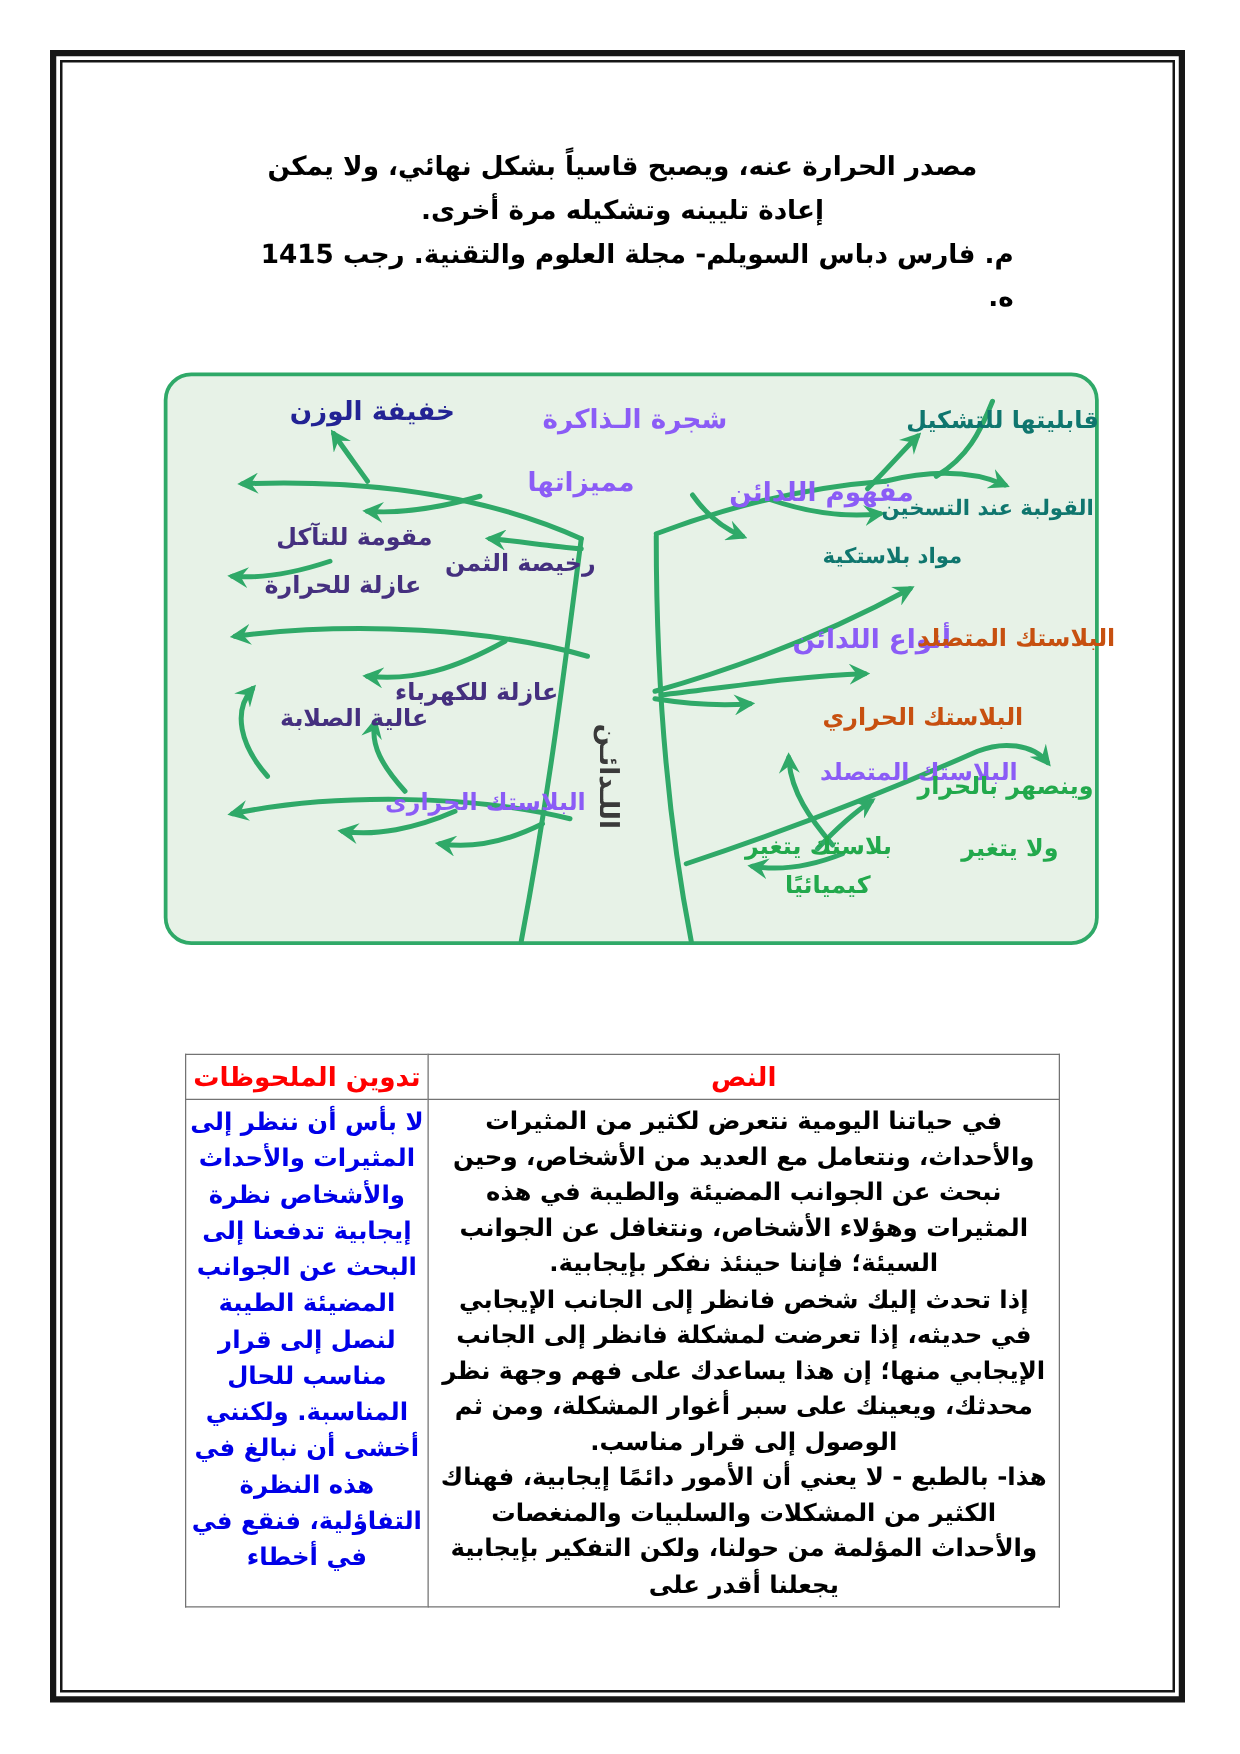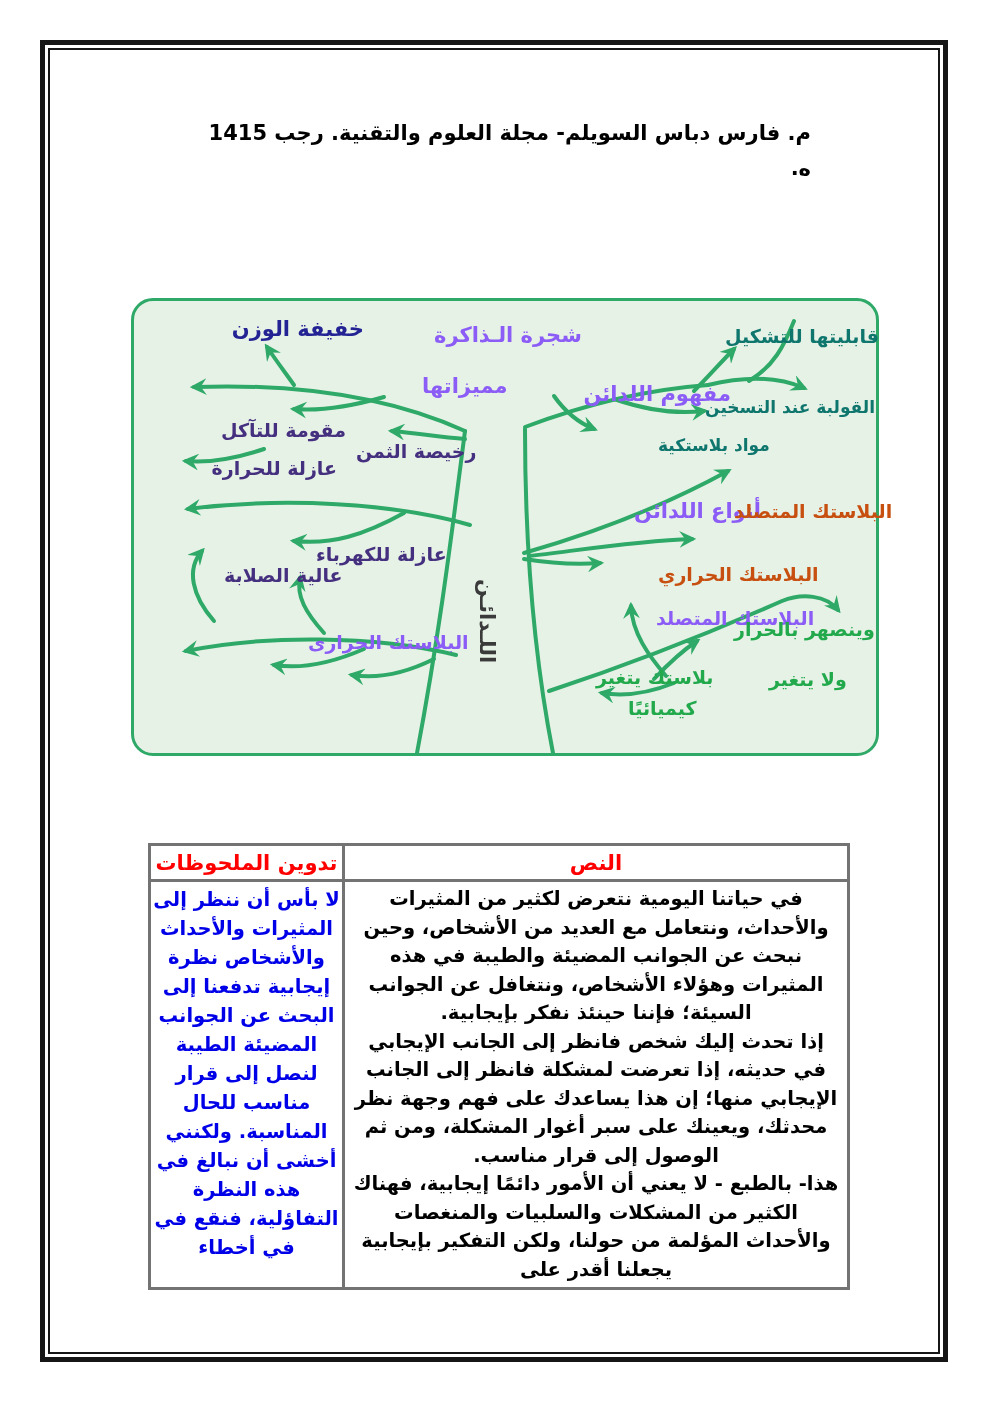--- a/index.html
+++ b/index.html
@@ -23,37 +23,38 @@
   .c-black{color:#8b5cf6;} .c-navy{color:#232394;} .c-purple{color:#45307f;}
   .c-pale{color:#0f766e;} .c-orange{color:#c75010;} .c-green{color:#22a94c;}
   #trunk-label{position:absolute;left:341px;top:226px;height:136px;writing-mode:vertical-rl;
         text-orientation:mixed;font-size:21px;font-weight:bold;color:#3a3a3a;letter-spacing:3px;}
   
   #notes-heading{position:absolute;left:430px;top:784px;width:408px;text-align:center;
         color:#ff0000;font-size:21px;font-weight:bold;direction:rtl;}
   
   #notes-table{position:absolute;left:148px;top:843px;width:699px;border-collapse:collapse;
         table-layout:fixed;direction:rtl;}
-  #notes-table th,#notes-table td{border:3px solid #737373;box-sizing:border-box;}
+  #notes-table th,#notes-table td{border:1px solid #737373;box-sizing:border-box;}
   #notes-table th{color:#ff0000;font-size:21px;font-weight:bold;height:36px;text-align:center;padding:0;}
   .text-cell{width:505px;color:#000;font-weight:bold;font-size:19.5px;line-height:28.5px;
         text-align:center;vertical-align:top;padding:3px 5px;height:399px;margin-top:40px;}
   .text-cell p{margin:0;}
   .notes-cell{width:194px;color:#0000e8;font-weight:bold;font-size:19.5px;line-height:29px;
         text-align:center;vertical-align:top;padding:3px 2px;}
 </style>
 </head>
 <body>
 
 <div id="page">
   <div id="frame-outer">
     <div id="frame-inner"></div>
   </div>
 
   <div id="intro">
+    <p class="p1">مصدر الحرارة عنه، ويصبح قاسياً بشكل نهائي، ولا يمكن إعادة تليينه وتشكيله مرة أخرى.</p>
     <p class="p2">م. فارس دباس السويلم- مجلة العلوم والتقنية. رجب 1415 ه.</p>
   </div>
 
   <div id="mindmap">
     <svg id="branches" viewBox="0 0 748 458" fill="none" xmlns="http://www.w3.org/2000/svg">
       <defs>
         <marker id="ah" viewBox="0 0 10 10" refX="7.5" refY="5" markerWidth="4.2" markerHeight="4.2" orient="auto-start-reverse">
           <path d="M0,0 L10,5 L0,10 L3.5,5 z" fill="#2fa968"></path>
         </marker>
       </defs>

